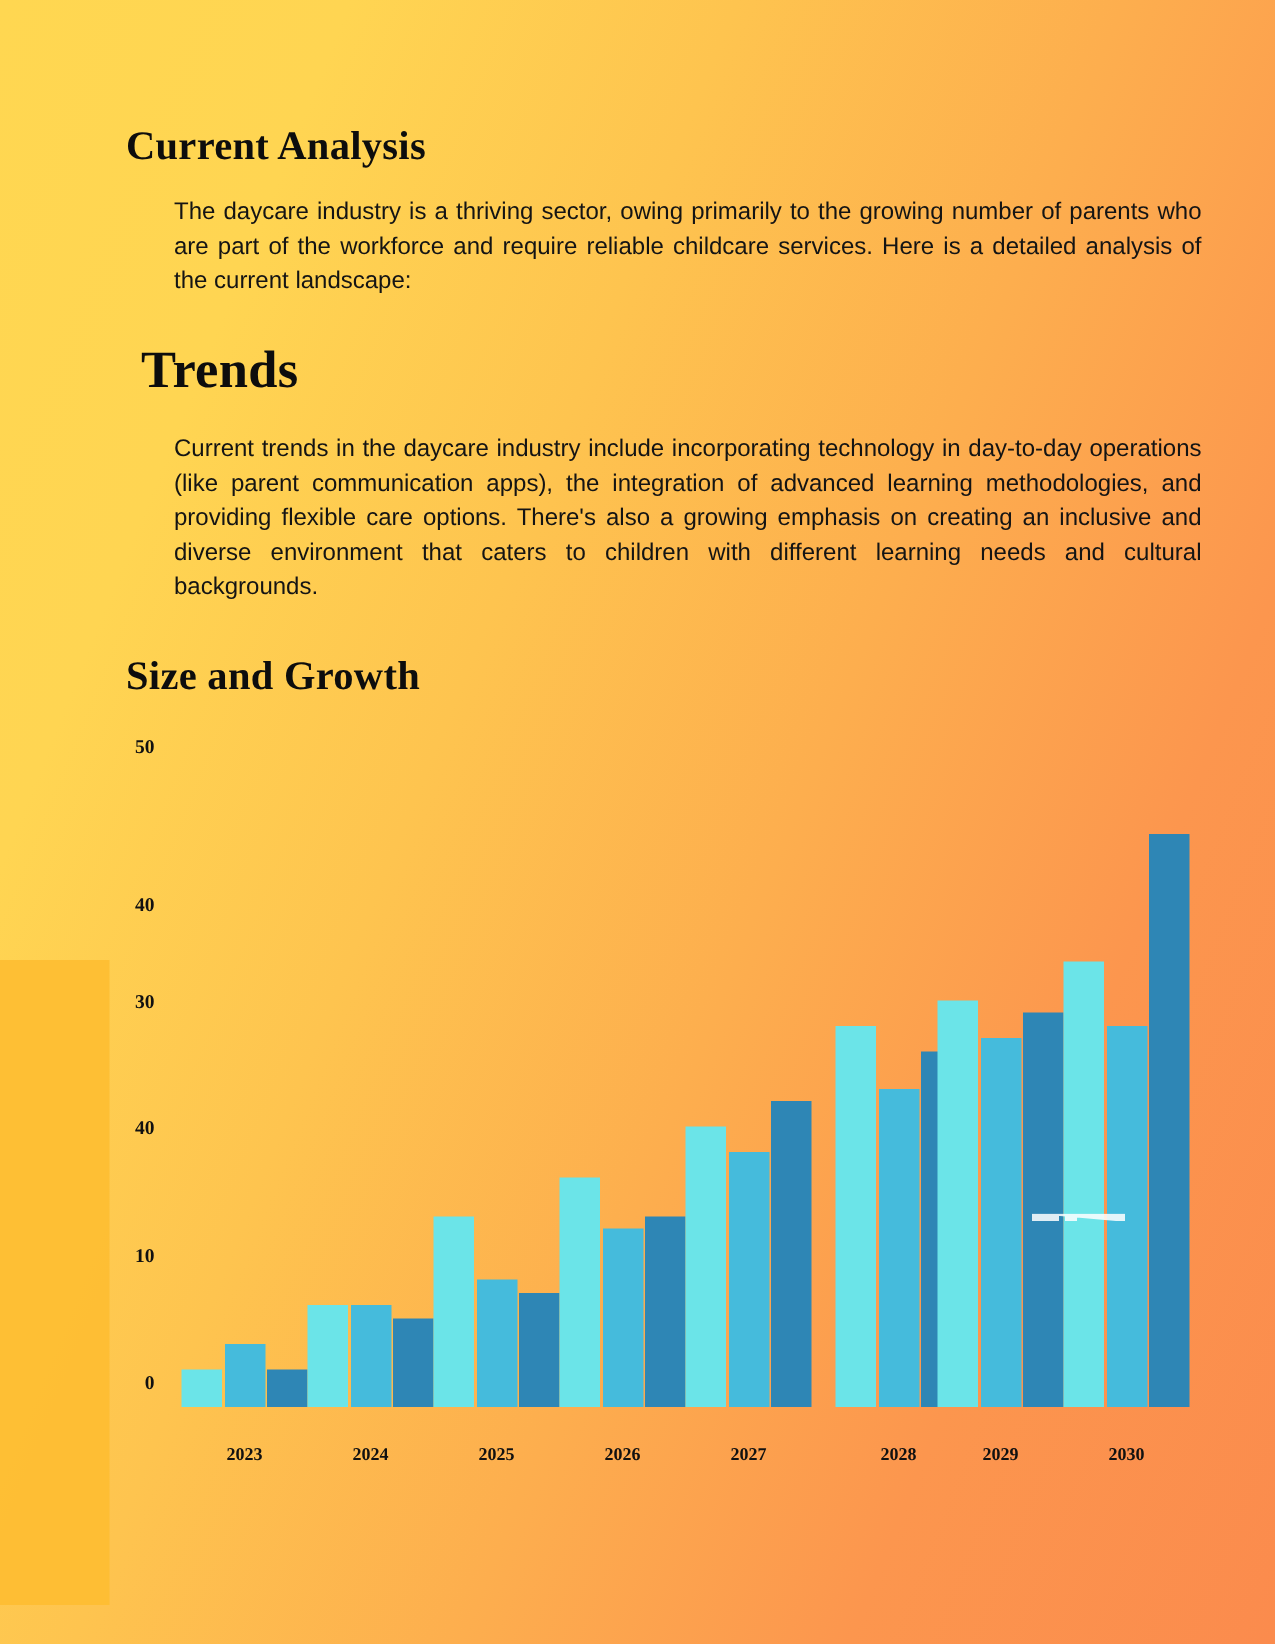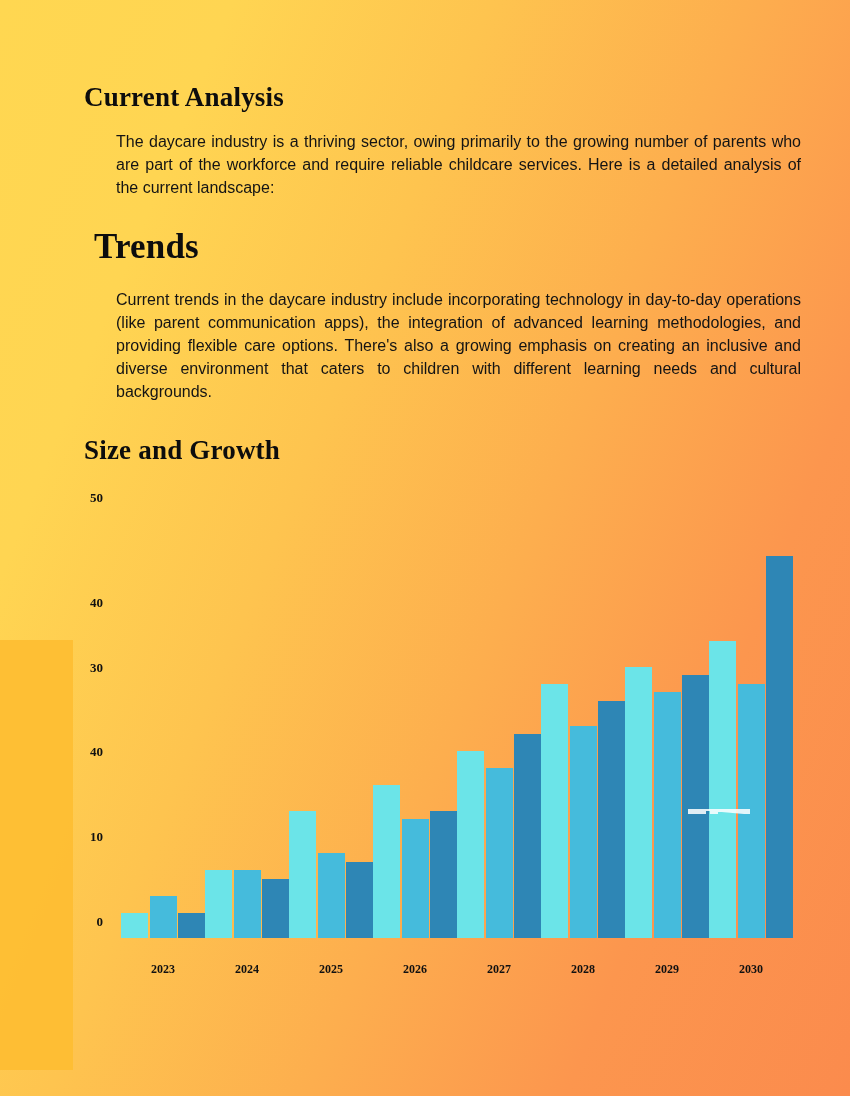--- a/index.html
+++ b/index.html
@@ -192,21 +192,21 @@
             <div class="bar" title="2026: 14" style="left: 28.5px; height: 118.72px; background: rgb(69, 187, 220);"></div>
             <div class="bar" title="2026: 15" style="left: 57px; height: 127.2px; background: rgb(46, 134, 181);"></div>
             <div class="xtick" style="left: 42px;">2026</div>
           </div>
           <div class="group" style="left: 344px; width: 84px;">
             <div class="bar" title="2027: 22" style="left: 0px; height: 186.56px; background: rgb(107, 228, 232);"></div>
             <div class="bar" title="2027: 20" style="left: 28.5px; height: 169.6px; background: rgb(69, 187, 220);"></div>
             <div class="bar" title="2027: 24" style="left: 57px; height: 203.52px; background: rgb(46, 134, 181);"></div>
             <div class="xtick" style="left: 42px;">2027</div>
           </div>
-          <div class="group" style="left: 428px; width: 84px; text-align: center;">
+          <div class="group" style="left: 444px; width: 84px; text-align: center;">
             <div class="bar" title="2028: 30" style="left: 0px; height: 254.4px; background: rgb(107, 228, 232);"></div>
             <div class="bar" title="2028: 25" style="left: 28.5px; height: 212px; background: rgb(69, 187, 220);"></div>
             <div class="bar" title="2028: 28" style="left: 57px; height: 237.44px; background: rgb(46, 134, 181);"></div>
             <div class="xtick" style="left: 42px;">2028</div>
           </div>
           <div class="group" style="left: 512px; width: 84px;">
             <div class="bar" title="2029: 32" style="left: 0px; height: 271.36px; background: rgb(107, 228, 232);"></div>
             <div class="bar" title="2029: 29" style="left: 28.5px; height: 245.92px; background: rgb(69, 187, 220);"></div>
             <div class="bar" title="2029: 31" style="left: 57px; height: 262.88px; background: rgb(46, 134, 181);"></div>
             <div class="xtick" style="left: 42px;">2029</div>

